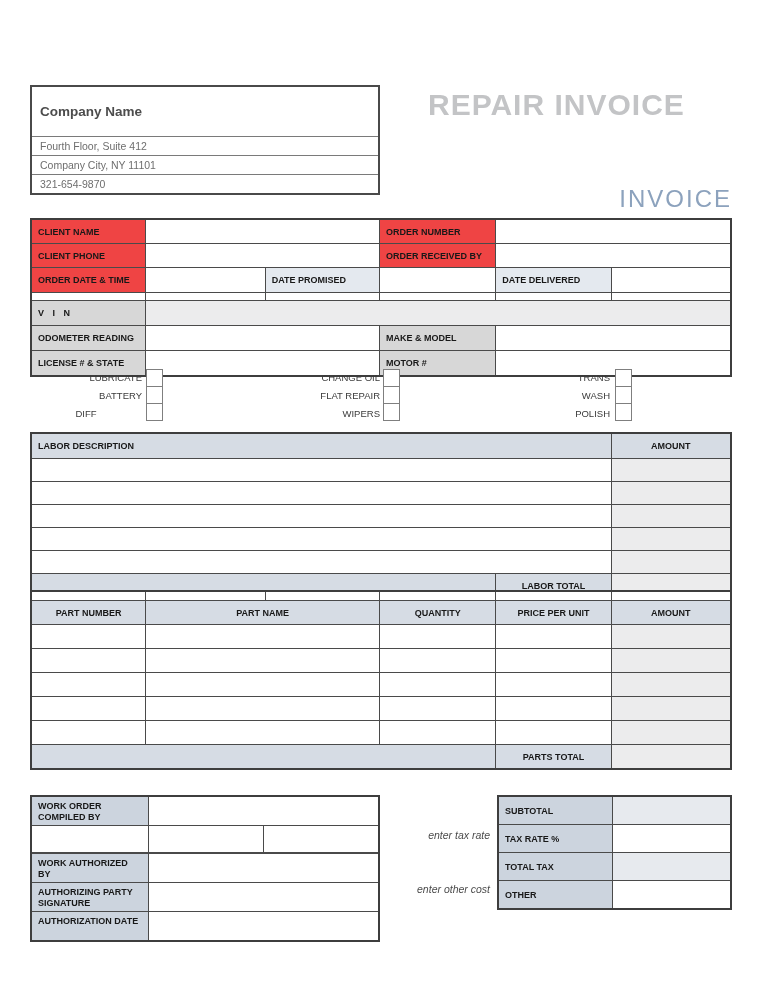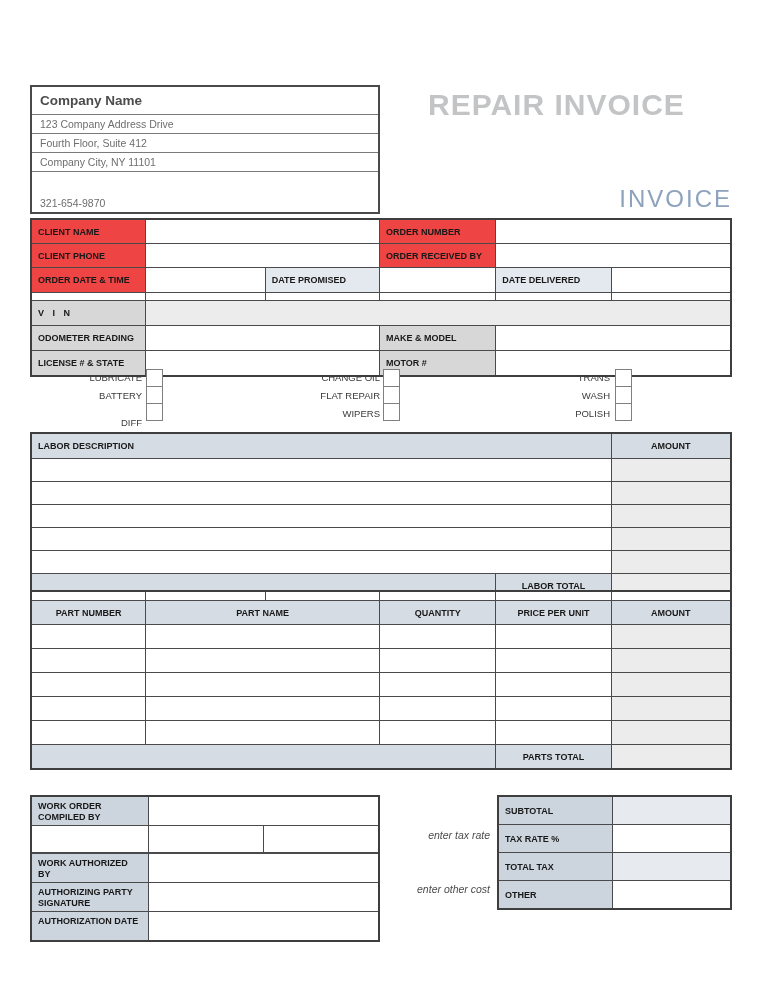--- a/index.html
+++ b/index.html
@@ -2,23 +2,23 @@
 <html><head>
 <meta charset="utf-8">
 <style>
   html,body{margin:0;padding:0;background:#ffffff;}
   body{width:768px;height:993px;position:relative;font-family:"Liberation Sans",sans-serif;color:#1f1f1f;}
   #page{position:absolute;inset:0;background:#fff;overflow:hidden;}
   .abs{position:absolute;}
 
   
   .company-box{left:30px;top:85px;width:350px;border:2px solid #4a4a4a;box-sizing:border-box;background:#fff;}
-  .company-name{height:27px;border-bottom:1px solid #7a7a7a;display:flex;align-items:center;padding:0 8px;font-size:13.5px;font-weight:bold;color:#4c4c4c;}
+  .company-name{height:27px;border-bottom:1px solid #7a7a7a;display:flex;align-items:center;padding:11px 8px;font-size:13.5px;font-weight:bold;color:#4c4c4c;}
   .company-line{height:18px;border-bottom:1px solid #7a7a7a;display:flex;align-items:center;padding:0 8px;font-size:10.5px;color:#6e6e6e;}
-  .company-line:last-child{border-bottom:none;margin-top:22px;}
+  .company-line:last-child{border-bottom:none;}
 
   .repair-title{left:428px;top:88px;width:310px;font-size:30px;font-weight:800;letter-spacing:1px;color:#c3c4c6;}
   .invoice-sub{right:36px;top:185px;font-size:24px;font-weight:400;letter-spacing:2px;color:#8ca2bd;text-align:right;}
 
   
   .tbl{border:2px solid #3e3e3e;box-sizing:border-box;background:#fff;}
   .trow{display:flex;border-bottom:1px solid #4a4a4a;}
   .trow:last-child{border-bottom:none;}
   .trow.thick{border-bottom-width:2px;}
   .tc{box-sizing:border-box;border-right:1px solid #4a4a4a;display:flex;align-items:center;padding:0 6px;font-size:9px;font-weight:bold;color:#181818;overflow:hidden;flex-shrink:1;}
@@ -42,21 +42,20 @@
 
   .hint{position:absolute;font-style:italic;font-size:10.5px;color:#4b4b4b;text-align:right;width:130px;left:360px;}
 </style>
 </head>
 <body>
 
 <div id="page">
 
   <div class="abs company-box">
     <div class="company-name">Company Name</div>
-    <div class="company-line">123 Company Address Drive</div>
     <div class="company-line">Fourth Floor, Suite 412</div>
     <div class="company-line">Company City, NY  11101</div>
     <div class="company-line">321-654-9870</div>
   </div>
 
   <div class="abs repair-title">REPAIR INVOICE</div>
   <div class="abs invoice-sub">INVOICE</div>
 
   <div class="abs tbl" style="left:30px;top:218px;width:702px;">
     <div class="trow" style="height:23px;">
@@ -101,21 +100,21 @@
       <div class="tc fill-veh" style="width:115px;">LICENSE # &amp; STATE</div>
       <div class="tc nolabel" style="width:235px;"></div>
       <div class="tc fill-veh" style="width:117px;">MOTOR #</div>
       <div class="tc nolabel" style="width:235px;"></div>
     </div>
   </div>
 
   <div class="abs svc">
     <div class="svc-label" style="left:0;width:112px;top:0;">LUBRICATE</div>
     <div class="svc-label" style="left:0;width:112px;top:18px;">BATTERY</div>
-    <div class="svc-label" style="left:0;width:112px;top:45px;">DIFF</div>
+    <div class="svc-label" style="left:0;width:112px;top:36px;text-align:center;">DIFF</div>
     <div class="svc-box" style="left:116px;top:0;"></div>
     <div class="svc-box" style="left:116px;top:17px;"></div>
     <div class="svc-box" style="left:116px;top:34px;"></div>
 
     <div class="svc-label" style="left:230px;width:120px;top:0;">CHANGE OIL</div>
     <div class="svc-label" style="left:230px;width:120px;top:18px;">FLAT REPAIR</div>
     <div class="svc-label" style="left:230px;width:120px;top:36px;">WIPERS</div>
     <div class="svc-box" style="left:353px;top:0;"></div>
     <div class="svc-box" style="left:353px;top:17px;"></div>
     <div class="svc-box" style="left:353px;top:34px;"></div>

